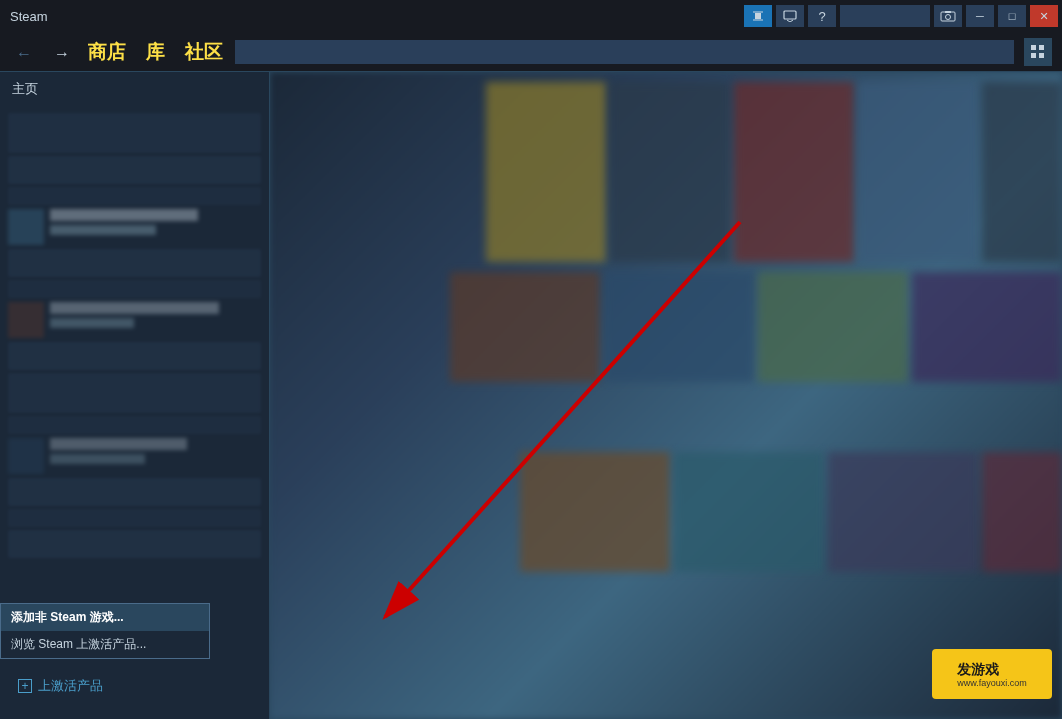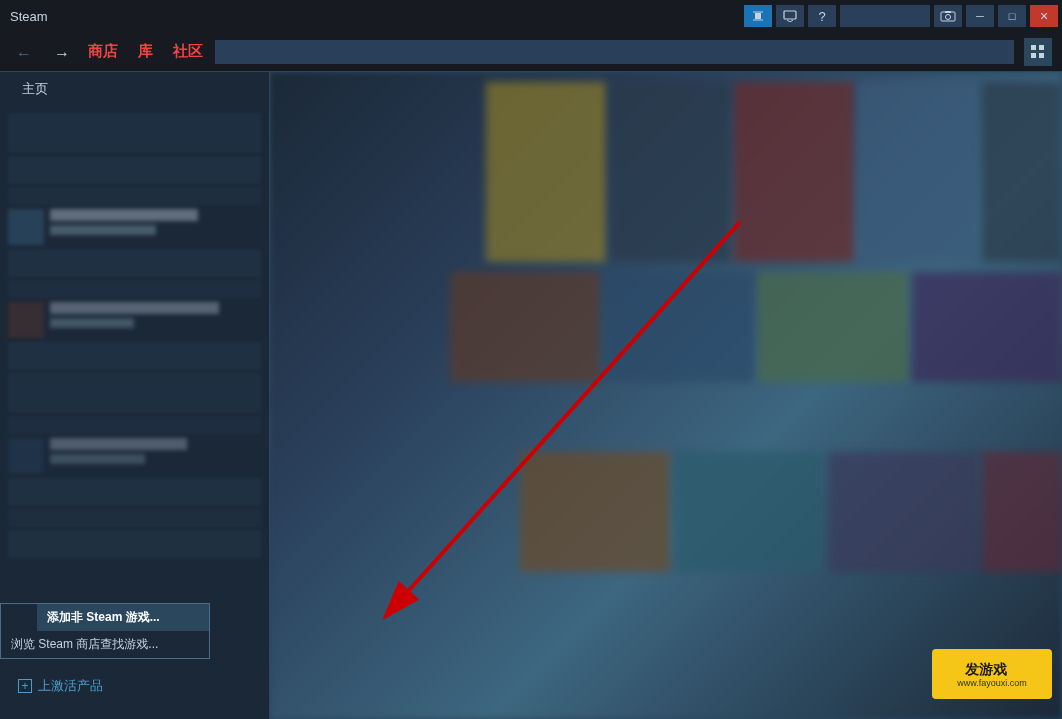--- a/index.html
+++ b/index.html
@@ -100,22 +100,22 @@
       cursor: pointer;
       padding: 4px 6px;
     }
     .nav-arrow.active { color: #c6d4df; }
     .nav-tabs {
       display: flex;
       gap: 16px;
       align-items: center;
     }
     .nav-tab {
-      color: #ef4444;
-      font-size: 15px;
+      color: #fde047;
+      font-size: 19px;
       font-weight: bold;
       cursor: pointer;
       padding: 4px 2px;
     }
     .nav-address {
       flex: 1;
       height: 24px;
       background: #2a3f5a;
       border: none;
       color: #c6d4df;
@@ -159,21 +159,20 @@
       position: relative;
       flex-shrink: 0;
     }
     .sidebar-home {
       color: #c6d4df;
       font-size: 13px;
       padding: 8px 12px;
       display: flex;
       align-items: center;
       gap: 6px;
-      margin-left: 10px;
     }
 
     
     .context-menu-area {
       position: absolute;
       bottom: 60px;
       left: 0;
       width: 210px;
       background: #1b2838;
       border: 1px solid #4a6b8a;
@@ -183,21 +182,20 @@
       padding: 5px 10px;
       font-size: 12px;
       color: #c6d4df;
       cursor: pointer;
       white-space: nowrap;
     }
     .context-menu-item:first-child {
       background: #2a475e;
       color: #fff;
       font-weight: bold;
-      margin-left: 36px;
     }
 
     .add-game-btn {
       position: absolute;
       bottom: 20px;
       left: 10px;
       display: flex;
       align-items: center;
       gap: 6px;
       color: #4a9eca;
@@ -293,21 +291,20 @@
       align-items: center;
       justify-content: center;
       z-index: 60;
     }
     .watermark-text {
       font-size: 14px;
       font-weight: bold;
       color: #1a1a1a;
       text-align: center;
       line-height: 1.2;
-      margin-left: 8px;
     }
     .watermark-sub {
       font-size: 9px;
       color: #333;
       display: block;
     }
 
     
     .sidebar-row {
       height: 28px;
@@ -415,21 +412,21 @@
       <div class="sidebar-row"></div>
       <div class="sidebar-row small"></div>
       <div class="sidebar-row"></div>
     </div>
 
     <div class="context-menu-area">
       <div class="context-menu-item">
         <span>添加非 Steam 游戏...</span>
       </div>
       <div class="context-menu-item">
-        <span>浏览 Steam 商店查找游戏...</span>
+        <span>浏览 Steam 上激活产品...</span>
       </div>
     </div>
 
     <div class="add-game-btn">
       <div class="add-game-plus">+</div>
       <span>上激活产品</span>
     </div>
   </div>
 
   <div class="main-content">

